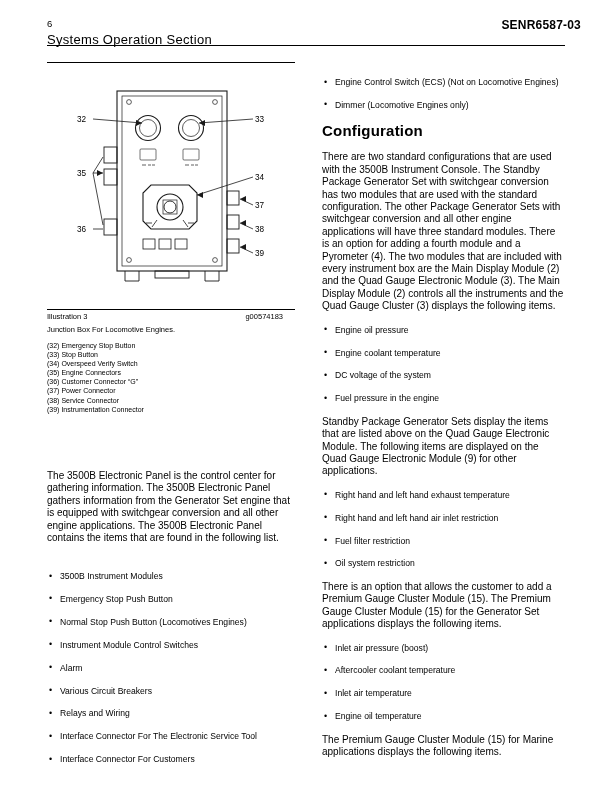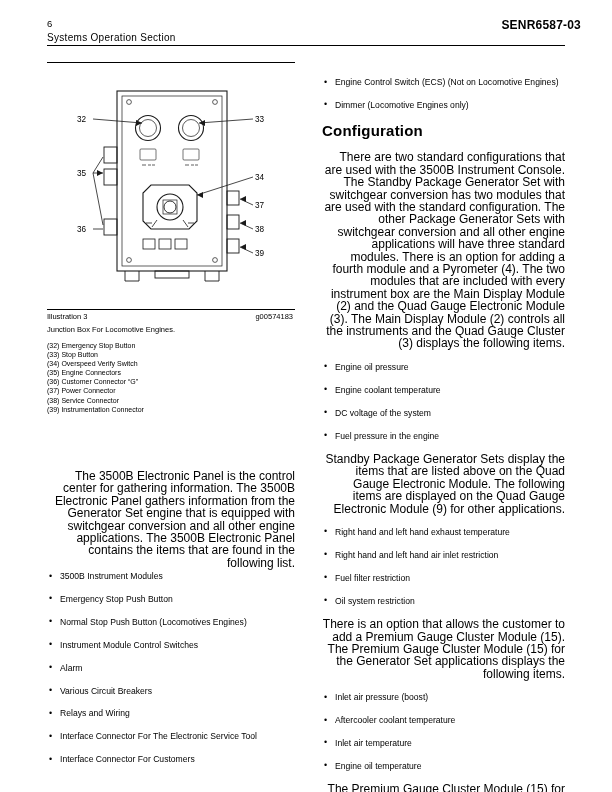--- a/index.html
+++ b/index.html
@@ -25,21 +25,21 @@
   .hdr-page-num {
     position: absolute;
     left: 47px;
     top: 18px;
     font-size: 9.5px;
   }
   .hdr-section {
     position: absolute;
     left: 47px;
     top: 32px;
-    font-size: 10px;
+    font-size: 13px;
     letter-spacing: 0.3px;
     text-align: center;
   }
   .hdr-code {
     position: absolute;
     right: 31px;
     top: 18px;
     font-size: 12px;
     font-weight: bold;
     letter-spacing: 0.2px;
@@ -95,44 +95,44 @@
     width: 248px;
     font-size: 7.5px;
   }
   .fig-num {
     position: absolute;
     left: 0;
     top: 0;
   }
   .fig-id {
     position: absolute;
-    right: 2px;
+    right: 12px;
     top: 0;
   }
   .fig-title {
     position: absolute;
     left: 0;
     top: 252px;
     font-size: 7.5px;
   }
   .legend {
     position: absolute;
     left: 0;
     top: 268px;
     width: 248px;
     font-size: 7px;
     line-height: 9.1px;
   }
   .legend div { white-space: nowrap; }
   
   p.body {
-    font-size: 12px;
+    font-size: 10px;
     line-height: 12.4px;
     margin: 0 0 11px 0;
-    text-align: right;
+    text-align: left;
   }
   h2.heading {
     font-size: 15px;
     font-weight: bold;
     margin: 8px 0 12px 0;
     letter-spacing: 0.2px;
   }
   ul.bullets {
     margin: 0 0 11px 0;
     padding: 0;

